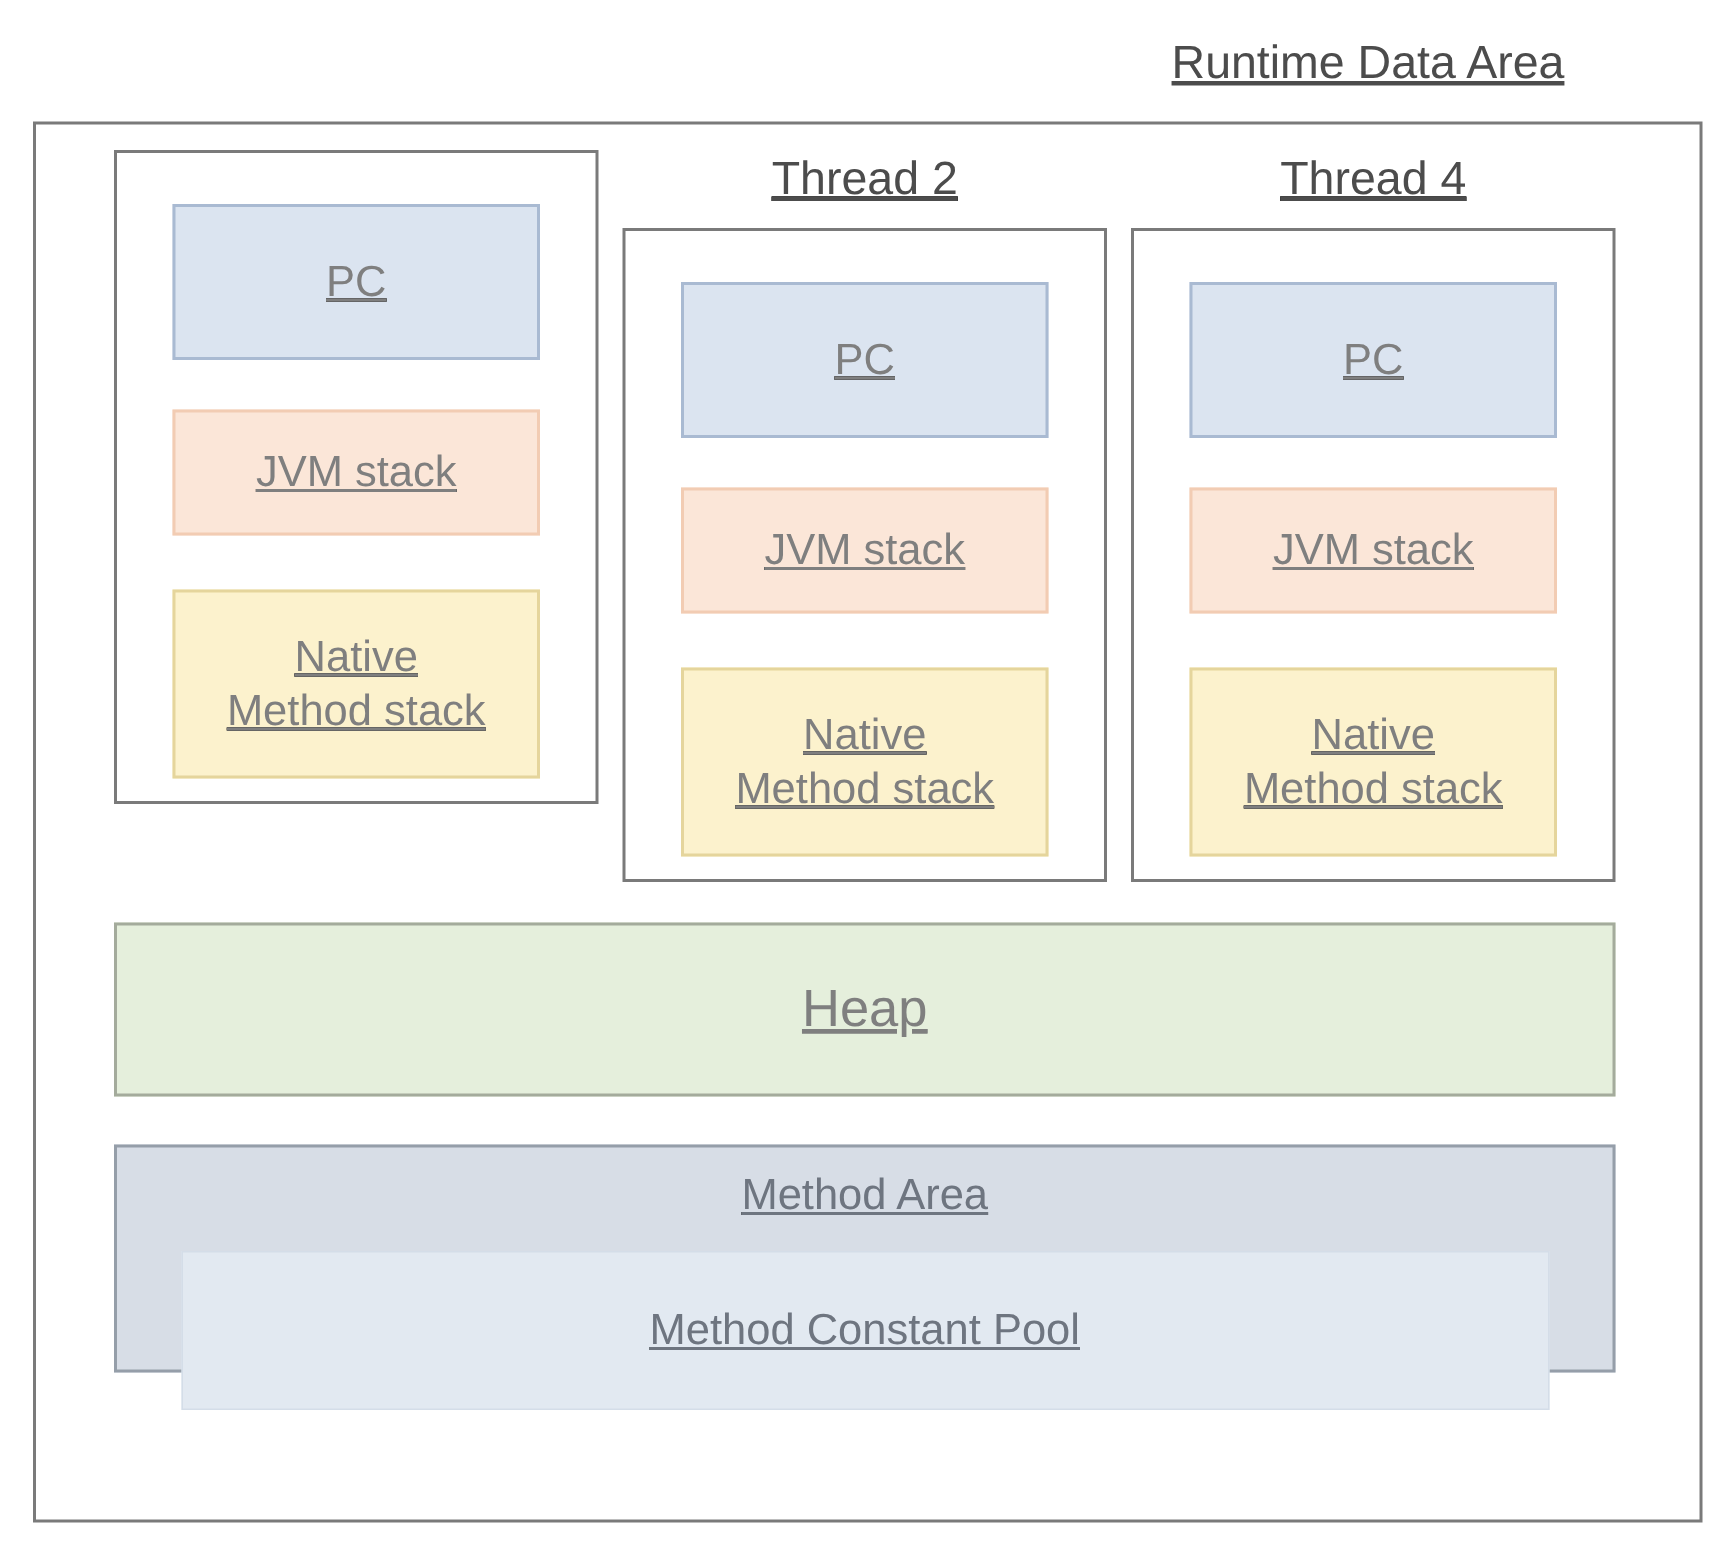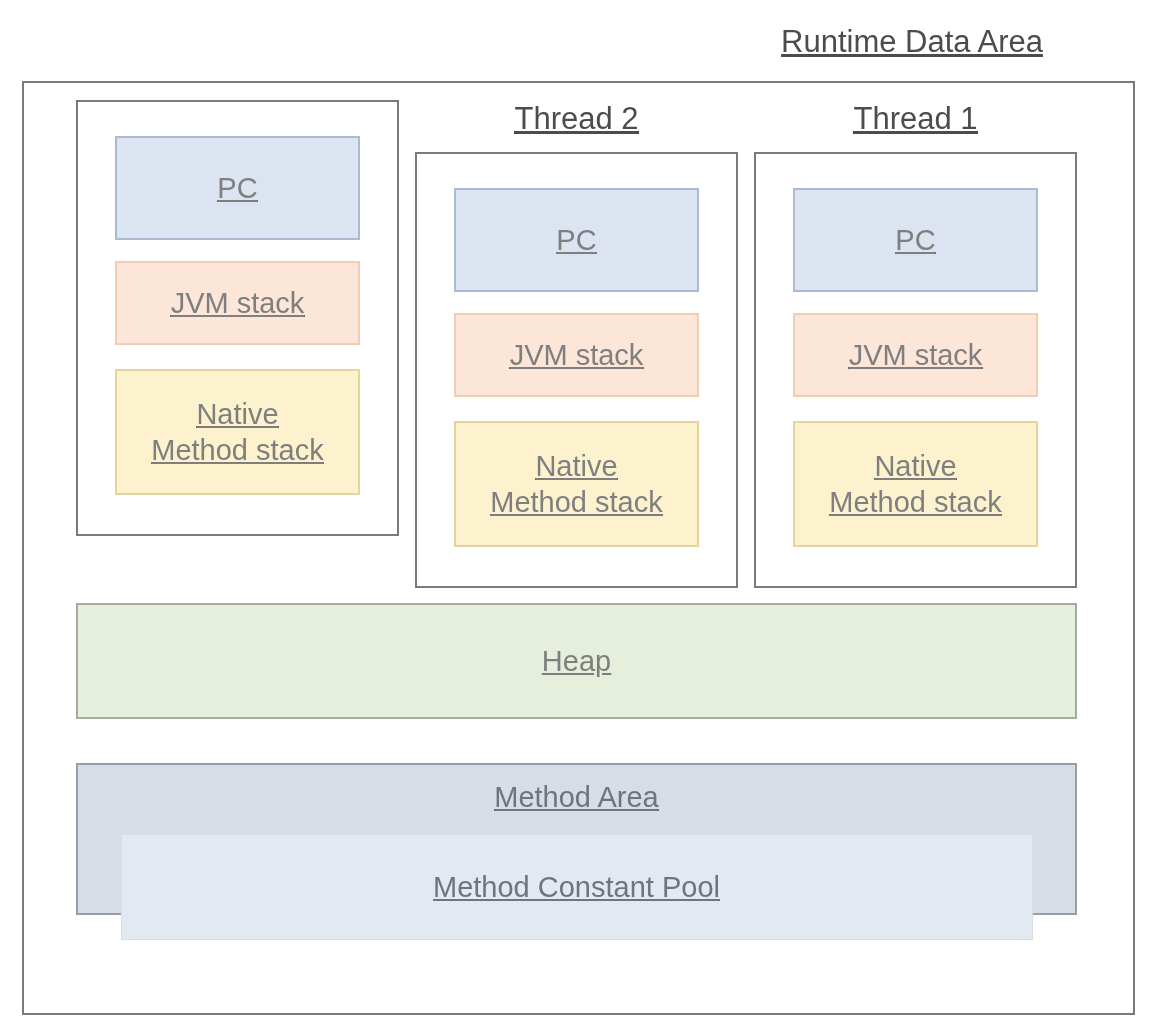--- a/index.html
+++ b/index.html
@@ -58,20 +58,21 @@
     margin-bottom: 14px;
   }
 
   .thread-box {
     height: 436px;
     border: 2px solid var(--outline, #7a7a7a);
     background: #ffffff;
     display: flex;
     flex-direction: column;
     align-items: center;
+    gap: 12px;
   }
 
   .cell {
     width: 245px;
     display: flex;
     flex-direction: column;
     align-items: center;
     justify-content: center;
     text-align: center;
     font-size: 29px;
@@ -96,29 +97,29 @@
   .native-box {
     margin-top: 24px;
     height: 126px;
     background: var(--native_fill, #fcf2cd);
     border: 2px solid var(--native_border, #e5d59c);
   }
 
   .heap-box {
     position: absolute;
     left: 52px;
-    top: 520px;
+    top: 532px;
     width: 1001px;
     height: 116px;
     background: var(--heap_fill, #e5efdc);
     border: 2px solid var(--heap_border, #a4ab9c);
     display: flex;
     align-items: center;
     justify-content: center;
-    font-size: 29px;
+    font-size: 35px;
     color: var(--box_text, #7f7f7f);
   }
 
   .method-area {
     position: absolute;
     left: 52px;
     top: 680px;
     width: 1001px;
     height: 152px;
     background: var(--method_fill, #d7dde6);
@@ -182,21 +183,21 @@
             <span>JVM stack</span>
           </div>
           <div class="cell native-box">
             <span>Native</span>
             <span>Method stack</span>
           </div>
         </div>
       </div>
 
       <div class="thread">
-        <div class="thread-label">Thread 1</div>
+        <div class="thread-label">Thread 4</div>
         <div class="thread-box">
           <div class="cell pc-box">
             <span>PC</span>
           </div>
           <div class="cell jvm-box">
             <span>JVM stack</span>
           </div>
           <div class="cell native-box">
             <span>Native</span>
             <span>Method stack</span>

